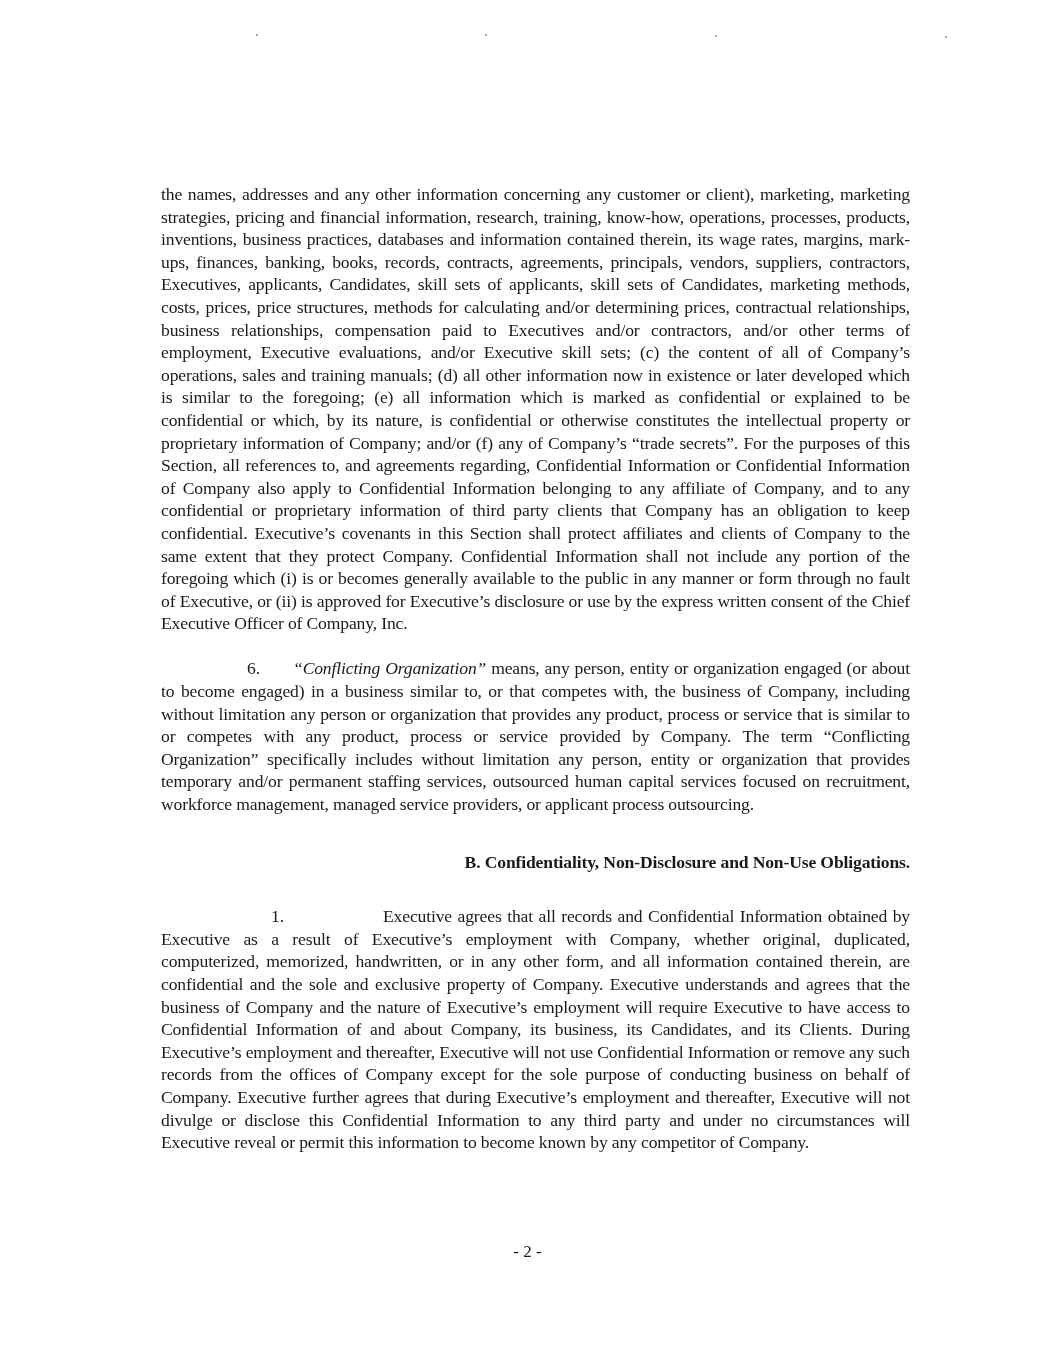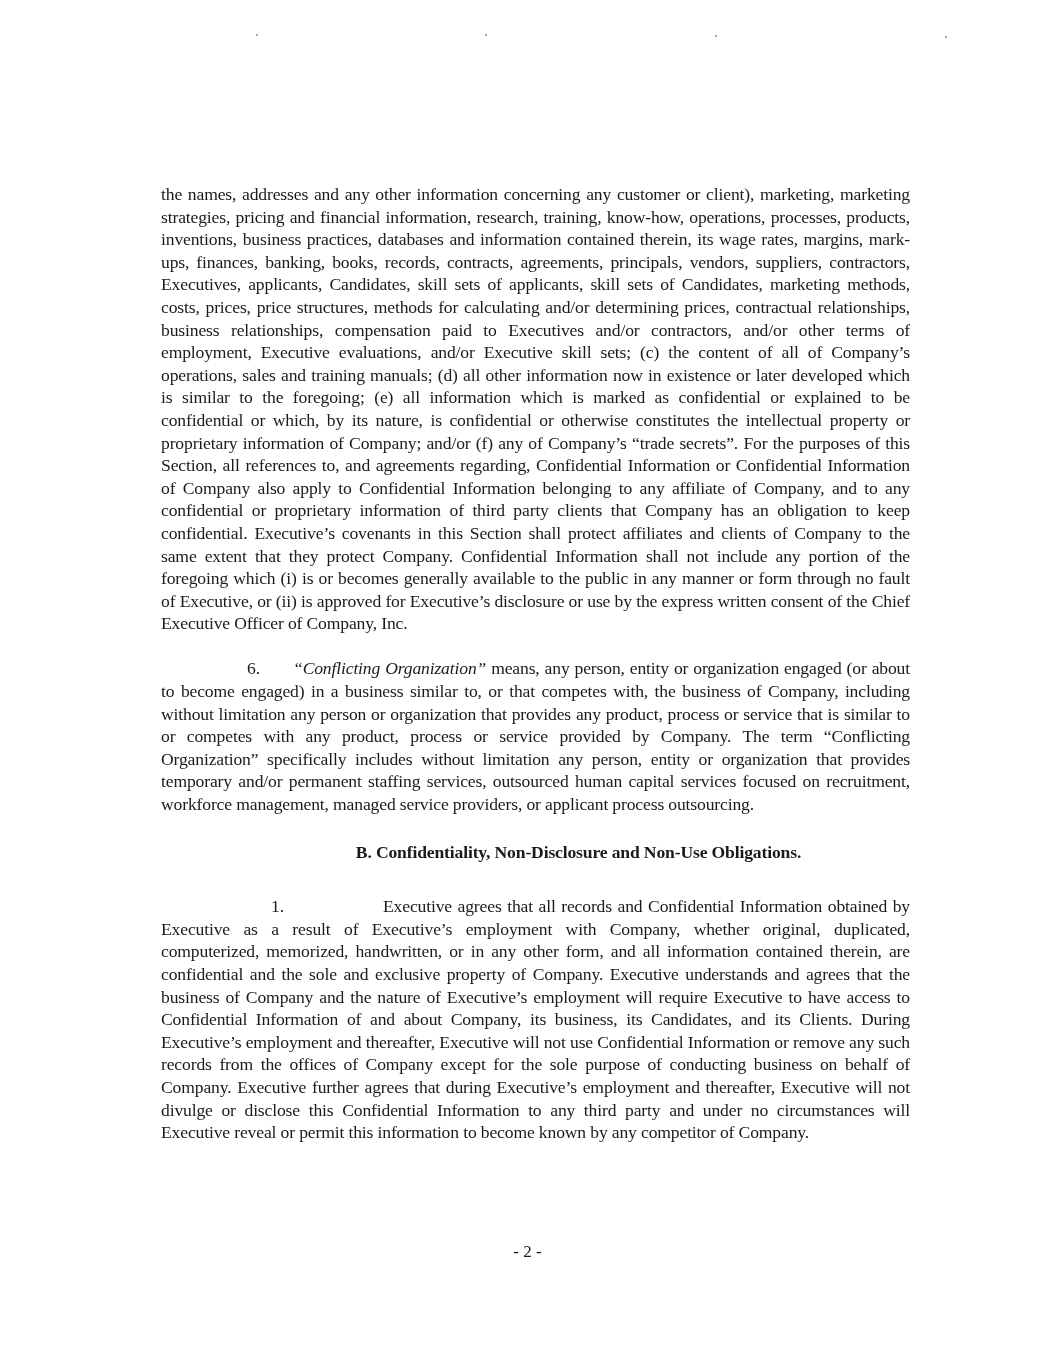--- a/index.html
+++ b/index.html
@@ -58,24 +58,24 @@
     }
     .num-b1 {
       display: inline-block;
       width: 112px;
       margin-left: 110px;
     }
     .term {
       font-style: italic;
     }
     .section-heading {
-      margin: 25px 0 0 0;
+      margin: 35px 0 0 0;
       padding-left: 86px;
       font-weight: bold;
-      text-align: center;
+      text-align: right;
     }
     .section-heading + .para { margin-top: 32px; }
     .page-number {
       position: absolute;
       left: 0;
       width: 1055px;
       top: 1242px;
       text-align: center;
       font-size: 17px;
       font-family: "Liberation Serif", "DejaVu Serif", serif;

